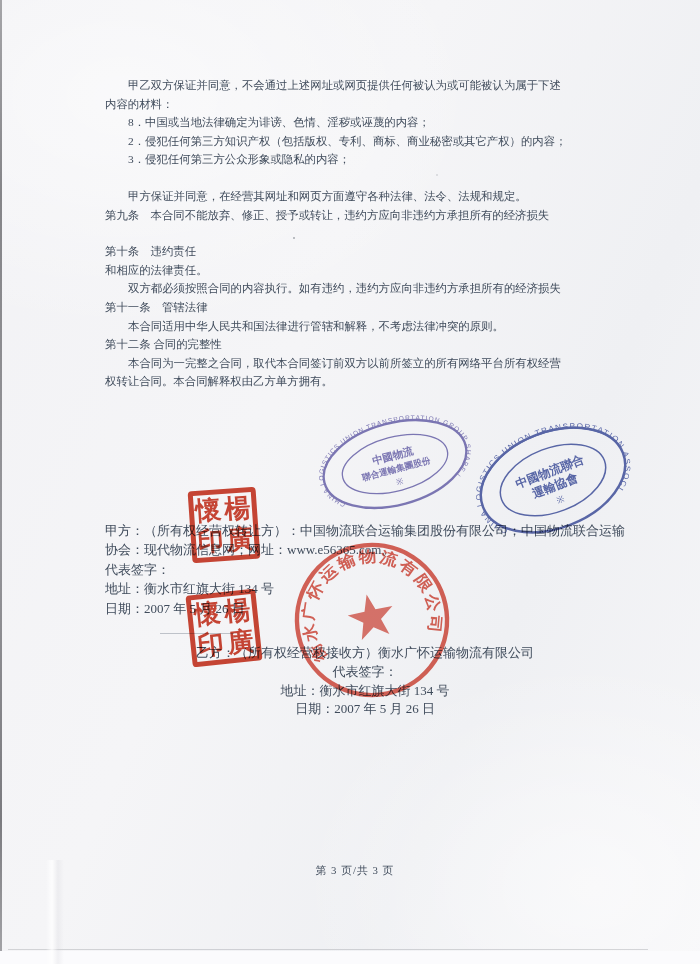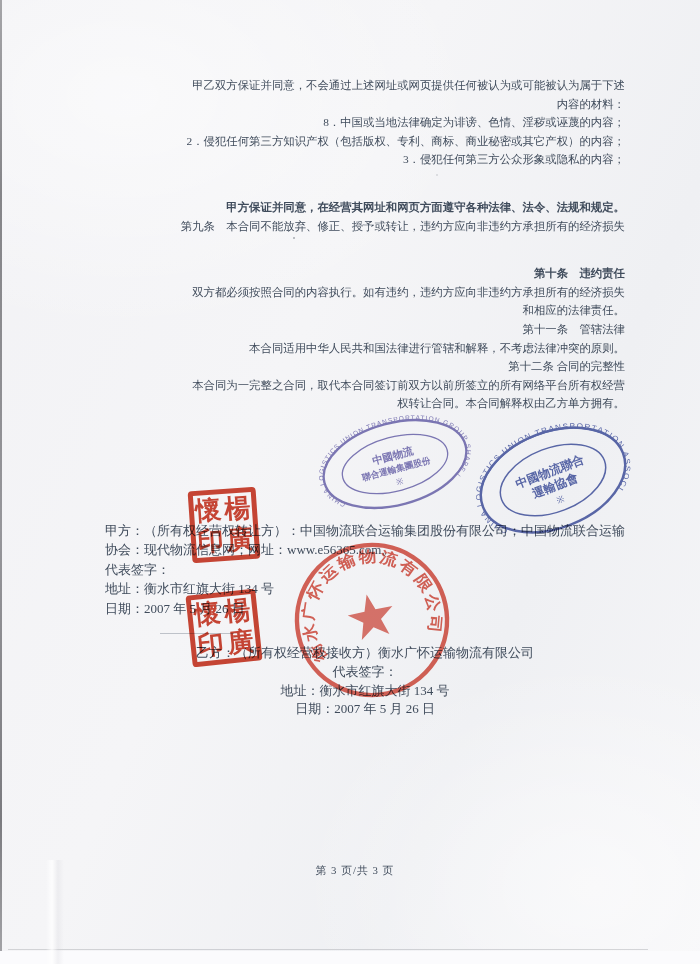--- a/index.html
+++ b/index.html
@@ -15,23 +15,23 @@
   
   .edge-left{position:absolute;left:0;top:0;width:2px;height:100%;
     background:linear-gradient(#8a8a8e,#5f5f63 20%,#77777c 55%,#525257 85%,#8c8c90);opacity:.75;}
   .edge-bottom{position:absolute;left:8px;bottom:14px;height:1px;width:640px;background:rgba(120,122,130,.28);}
   .bottom-strip{position:absolute;left:0;bottom:0;width:100%;height:13px;background:#fbfbfd;}
   .crease{position:absolute;left:46px;top:860px;width:18px;height:104px;
     background:linear-gradient(90deg,rgba(255,255,255,0),rgba(255,255,255,.8),rgba(210,210,216,.25),rgba(255,255,255,0));}
 
   
   .body-text{position:absolute;left:105px;top:76px;width:520px;font-size:11.4px;line-height:18.6px;}
-  .body-text .line{white-space:nowrap;text-align:right;}
+  .body-text .line{white-space:nowrap;}
   .body-text .ind{padding-left:23px;}
-  .body-text .gap{margin-top:29px;font-weight:bold;}
+  .body-text .gap{margin-top:18px;}
 
   .party{position:absolute;left:105px;width:520px;font-size:13px;margin-top:44px;}
   .party .line{white-space:nowrap;}
   #party-a{top:477px;line-height:19.4px;}
   #party-b{top:600px;line-height:18.8px;text-align:center;}
   .sig-line{position:absolute;left:160px;top:633px;width:74px;height:1px;background:rgba(90,100,115,.35);}
 
   .footer{position:absolute;left:0;top:864px;width:710px;text-align:center;font-size:10.8px;letter-spacing:1px;}
 
   
@@ -64,22 +64,22 @@
 
   <div class="body-text">
       <div class="line ind">甲乙双方保证并同意，不会通过上述网址或网页提供任何被认为或可能被认为属于下述</div>
       <div class="line">内容的材料：</div>
       <div class="line ind">8．中国或当地法律确定为诽谤、色情、淫秽或诬蔑的内容；</div>
       <div class="line ind">2．侵犯任何第三方知识产权（包括版权、专利、商标、商业秘密或其它产权）的内容；</div>
       <div class="line ind">3．侵犯任何第三方公众形象或隐私的内容；</div>
       <div class="line ind gap">甲方保证并同意，在经营其网址和网页方面遵守各种法律、法令、法规和规定。</div>
       <div class="line">第九条　本合同不能放弃、修正、授予或转让，违约方应向非违约方承担所有的经济损失</div>
       <div class="line gap">第十条　违约责任</div>
+      <div class="line">和相应的法律责任。</div>
       <div class="line ind">双方都必须按照合同的内容执行。如有违约，违约方应向非违约方承担所有的经济损失</div>
-      <div class="line">和相应的法律责任。</div>
       <div class="line">第十一条　管辖法律</div>
       <div class="line ind">本合同适用中华人民共和国法律进行管辖和解释，不考虑法律冲突的原则。</div>
       <div class="line">第十二条 合同的完整性</div>
       <div class="line ind">本合同为一完整之合同，取代本合同签订前双方以前所签立的所有网络平台所有权经营</div>
       <div class="line">权转让合同。本合同解释权由乙方单方拥有。</div>
     </div>
 
   <div class="party" id="party-a">
     <div class="line">甲方：（所有权经营权转让方）：中国物流联合运输集团股份有限公司；中国物流联合运输</div>
     <div class="line">协会：现代物流信息网；网址：www.e56365.com。</div>

